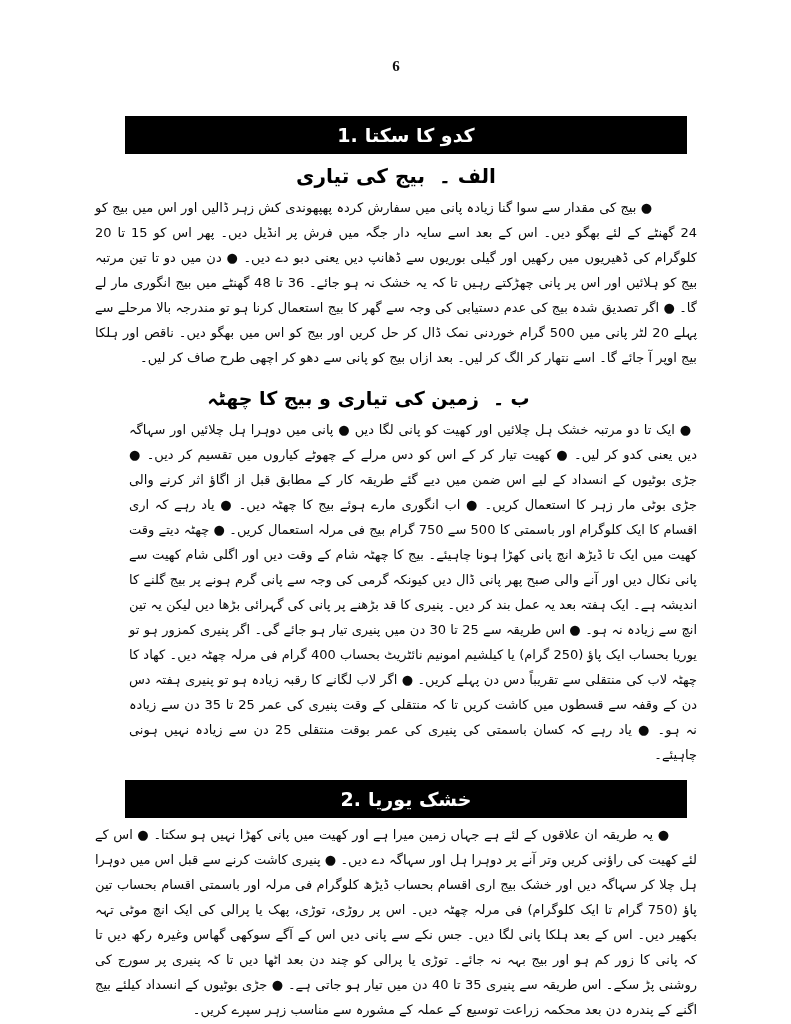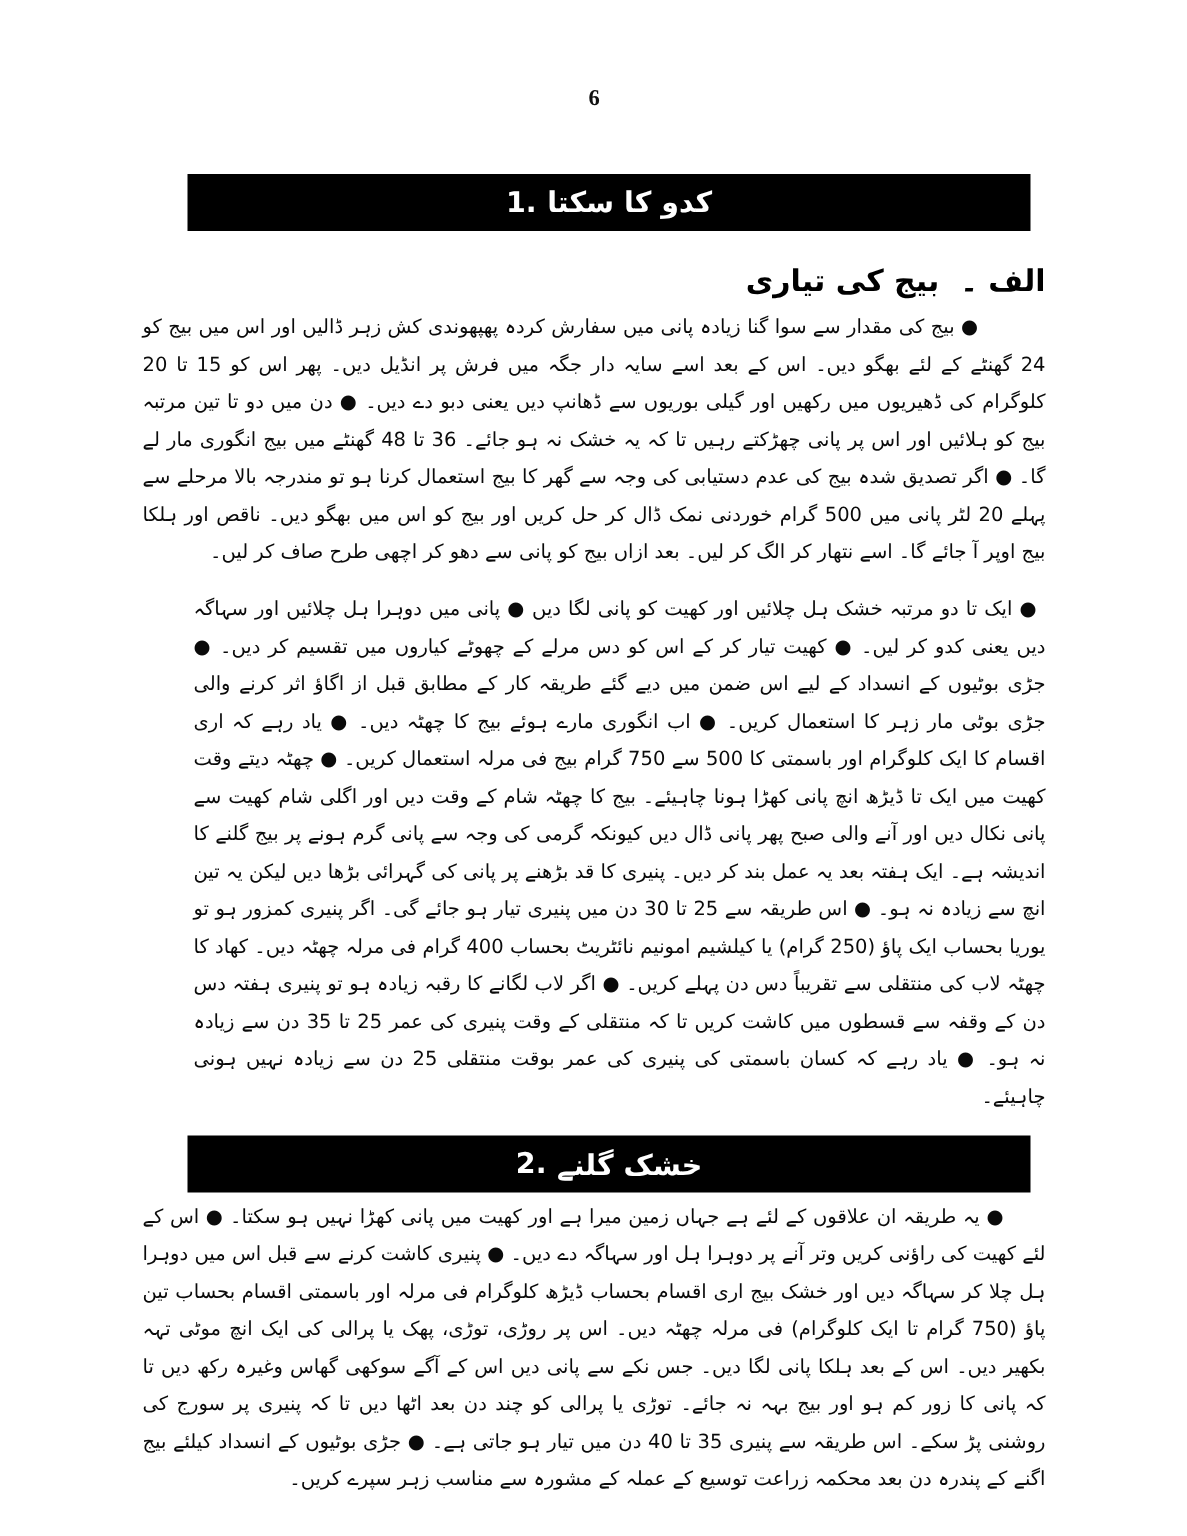--- a/index.html
+++ b/index.html
@@ -36,24 +36,24 @@
     display: flex;
     align-items: center;
     justify-content: center;
     gap: 7px;
     font-weight: bold;
     font-size: 19px;
   }
   .header-bar .bar-number { direction: ltr; }
   .header-bar .bar-title  { direction: rtl; }
   .subheading {
-    text-align: right;
+    text-align: center;
     font-weight: bold;
     font-size: 20px;
-    margin-top: 18px;
+    margin-top: 7px;
     line-height: 30px;
     color: #000;
   }
   .subheading .prefix { margin-left: 14px; }
   .subheading.inset { margin-left: 0; margin-right: 55px; font-size: 19px; }
   .body-para {
     direction: rtl;
     text-align: justify;
     font-size: 13px;
     line-height: 25px;
@@ -77,24 +77,27 @@
       <span class="bar-number">1.</span>
       <span class="bar-title">کدو کا سکتا</span>
     </div>
 
     <div class="subheading">
       <span class="prefix">الف ۔</span><span>بیج کی تیاری</span>
     </div>
 
     <p class="body-para indent-a">●   بیج کی مقدار سے سوا گنا زیادہ پانی میں سفارش کردہ پھپھوندی کش زہر ڈالیں اور اس میں بیج کو 24 گھنٹے کے لئے بھگو دیں۔ اس کے بعد اسے سایہ دار جگہ میں فرش پر انڈیل دیں۔ پھر اس کو 15 تا 20 کلوگرام کی ڈھیریوں میں رکھیں اور گیلی بوریوں سے ڈھانپ دیں یعنی دبو دے دیں۔ ● دن میں دو تا تین مرتبہ بیج کو ہلائیں اور اس پر پانی چھڑکتے رہیں تا کہ یہ خشک نہ ہو جائے۔ 36 تا 48 گھنٹے میں بیج انگوری مار لے گا۔ ● اگر تصدیق شدہ بیج کی عدم دستیابی کی وجہ سے گھر کا بیج استعمال کرنا ہو تو مندرجہ بالا مرحلے سے پہلے 20 لٹر پانی میں 500 گرام خوردنی نمک ڈال کر حل کریں اور بیج کو اس میں بھگو دیں۔ ناقص اور ہلکا بیج اوپر آ جائے گا۔ اسے نتھار کر الگ کر لیں۔ بعد ازاں بیج کو پانی سے دھو کر اچھی طرح صاف کر لیں۔</p>
 
+    <div class="subheading inset">
+      <span class="prefix">ب ۔</span><span>زمین کی تیاری و بیج کا چھٹہ</span>
+    </div>
 
     <p class="body-para indent-b">● ایک تا دو مرتبہ خشک ہل چلائیں اور کھیت کو پانی لگا دیں ● پانی میں دوہرا ہل چلائیں اور سہاگہ دیں یعنی کدو کر لیں۔ ● کھیت تیار کر کے اس کو دس مرلے کے چھوٹے کیاروں میں تقسیم کر دیں۔ ● جڑی بوٹیوں کے انسداد کے لیے اس ضمن میں دیے گئے طریقہ کار کے مطابق قبل از اگاؤ اثر کرنے والی جڑی بوٹی مار زہر کا استعمال کریں۔ ● اب انگوری مارے ہوئے بیج کا چھٹہ دیں۔ ● یاد رہے کہ اری اقسام کا ایک کلوگرام اور باسمتی کا 500 سے 750 گرام بیج فی مرلہ استعمال کریں۔ ● چھٹہ دیتے وقت کھیت میں ایک تا ڈیڑھ انچ پانی کھڑا ہونا چاہیئے۔ بیج کا چھٹہ شام کے وقت دیں اور اگلی شام کھیت سے پانی نکال دیں اور آنے والی صبح پھر پانی ڈال دیں کیونکہ گرمی کی وجہ سے پانی گرم ہونے پر بیج گلنے کا اندیشہ ہے۔ ایک ہفتہ بعد یہ عمل بند کر دیں۔ پنیری کا قد بڑھنے پر پانی کی گہرائی بڑھا دیں لیکن یہ تین انچ سے زیادہ نہ ہو۔ ● اس طریقہ سے 25 تا 30 دن میں پنیری تیار ہو جائے گی۔ اگر پنیری کمزور ہو تو یوریا بحساب ایک پاؤ (250 گرام) یا کیلشیم امونیم نائٹریٹ بحساب 400 گرام فی مرلہ چھٹہ دیں۔ کھاد کا چھٹہ لاب کی منتقلی سے تقریباً دس دن پہلے کریں۔ ● اگر لاب لگانے کا رقبہ زیادہ ہو تو پنیری ہفتہ دس دن کے وقفہ سے قسطوں میں کاشت کریں تا کہ منتقلی کے وقت پنیری کی عمر 25 تا 35 دن سے زیادہ نہ ہو۔ ● یاد رہے کہ کسان باسمتی کی پنیری کی عمر بوقت منتقلی 25 دن سے زیادہ نہیں ہونی چاہیئے۔</p>
 
     <div class="header-bar gap-before-bar2">
       <span class="bar-number">2.</span>
-      <span class="bar-title">خشک گلنے</span>
+      <span class="bar-title">خشک یوریا</span>
     </div>
 
     <p class="body-para indent-c">● یہ طریقہ ان علاقوں کے لئے ہے جہاں زمین میرا ہے اور کھیت میں پانی کھڑا نہیں ہو سکتا۔ ● اس کے لئے کھیت کی راؤنی کریں وتر آنے پر دوہرا ہل اور سہاگہ دے دیں۔ ● پنیری کاشت کرنے سے قبل اس میں دوہرا ہل چلا کر سہاگہ دیں اور خشک بیج اری اقسام بحساب ڈیڑھ کلوگرام فی مرلہ اور باسمتی اقسام بحساب تین پاؤ (750 گرام تا ایک کلوگرام) فی مرلہ چھٹہ دیں۔ اس پر روڑی، توڑی، پھک یا پرالی کی ایک انچ موٹی تہہ بکھیر دیں۔ اس کے بعد ہلکا پانی لگا دیں۔ جس نکے سے پانی دیں اس کے آگے سوکھی گھاس وغیرہ رکھ دیں تا کہ پانی کا زور کم ہو اور بیج بہہ نہ جائے۔ توڑی یا پرالی کو چند دن بعد اٹھا دیں تا کہ پنیری پر سورج کی روشنی پڑ سکے۔ اس طریقہ سے پنیری 35 تا 40 دن میں تیار ہو جاتی ہے۔ ● جڑی بوٹیوں کے انسداد کیلئے بیج اگنے کے پندرہ دن بعد محکمہ زراعت توسیع کے عملہ کے مشورہ سے مناسب زہر سپرے کریں۔</p>
 
   </div>
 </div>
 
 </body></html>

